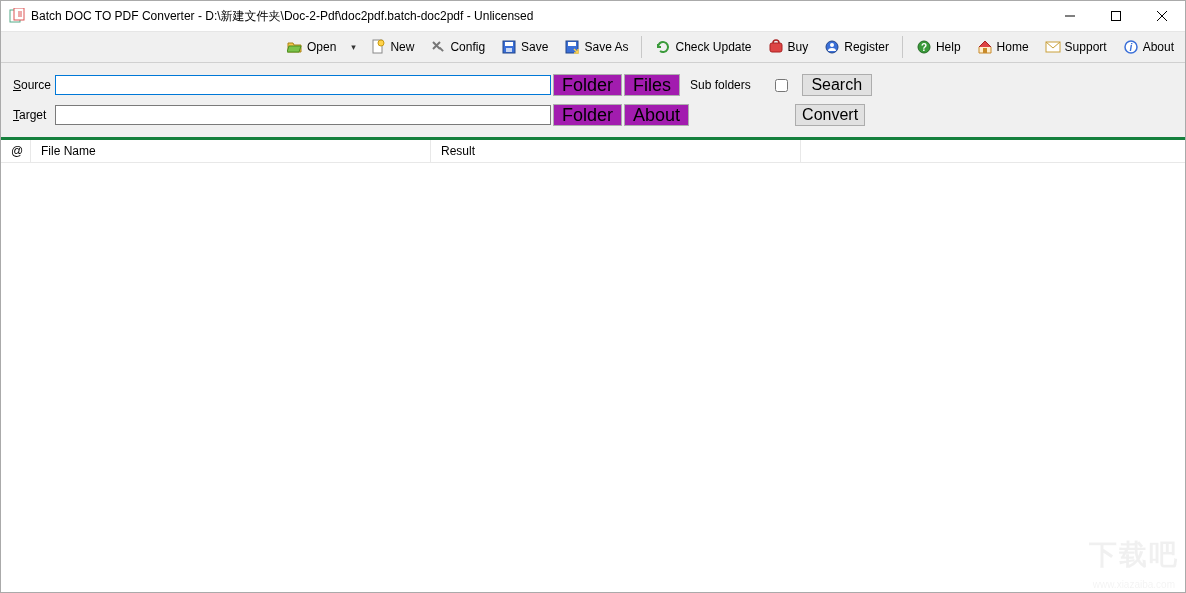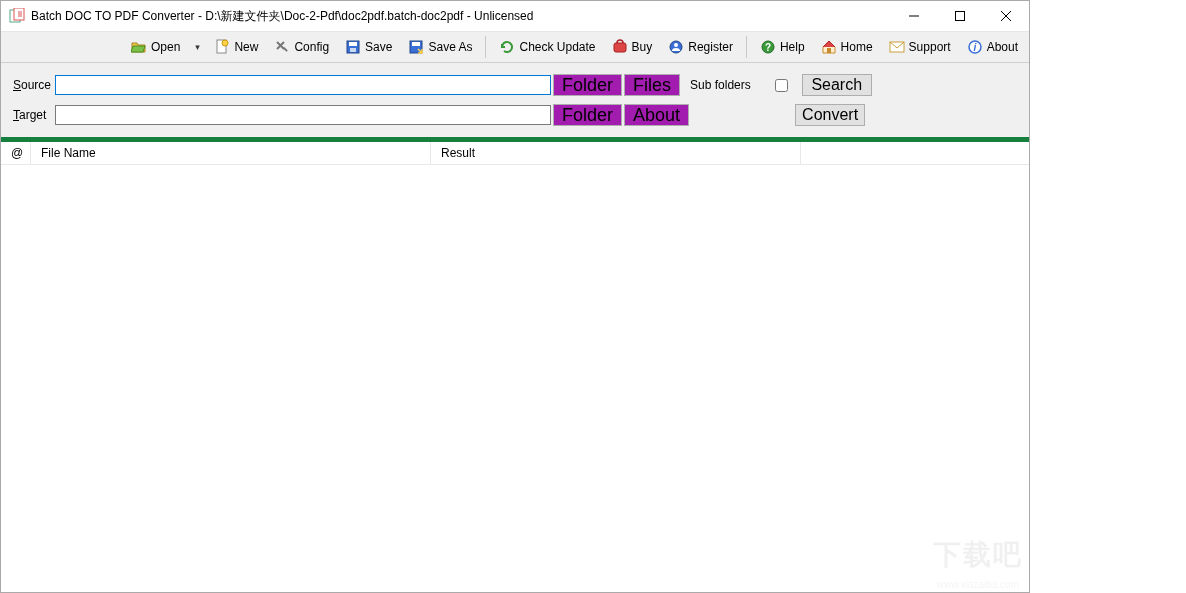--- a/index.html
+++ b/index.html
@@ -7,21 +7,21 @@
     padding: 0;
     width: 1186px;
     height: 593px;
     font-family: "Segoe UI", Tahoma, sans-serif;
     font-size: 12px;
     background: #fff;
     overflow: hidden;
     color: #000;
   }
   .window {
-    width: 1030px;
+    width: 1186px;
     height: 593px;
     box-sizing: border-box;
     border: 1px solid #aaa;
     display: flex;
     flex-direction: column;
     background: #fff;
   }
   
   .titlebar {
     height: 30px;
@@ -88,21 +88,21 @@
     width: 8px;
     font-size: 9px;
     color: #333;
     text-align: center;
   }
 
   
   .form-area {
     background: #f0f0f0;
     padding: 10px 28px 10px 12px;
-    border-bottom: 5px solid #15803d;
+    border-bottom: 3px solid #15803d;
   }
   .form-row {
     display: flex;
     align-items: center;
     height: 24px;
     margin-bottom: 6px;
   }
   .form-row:last-child { margin-bottom: 0; }
   .form-label {
     width: 42px;

